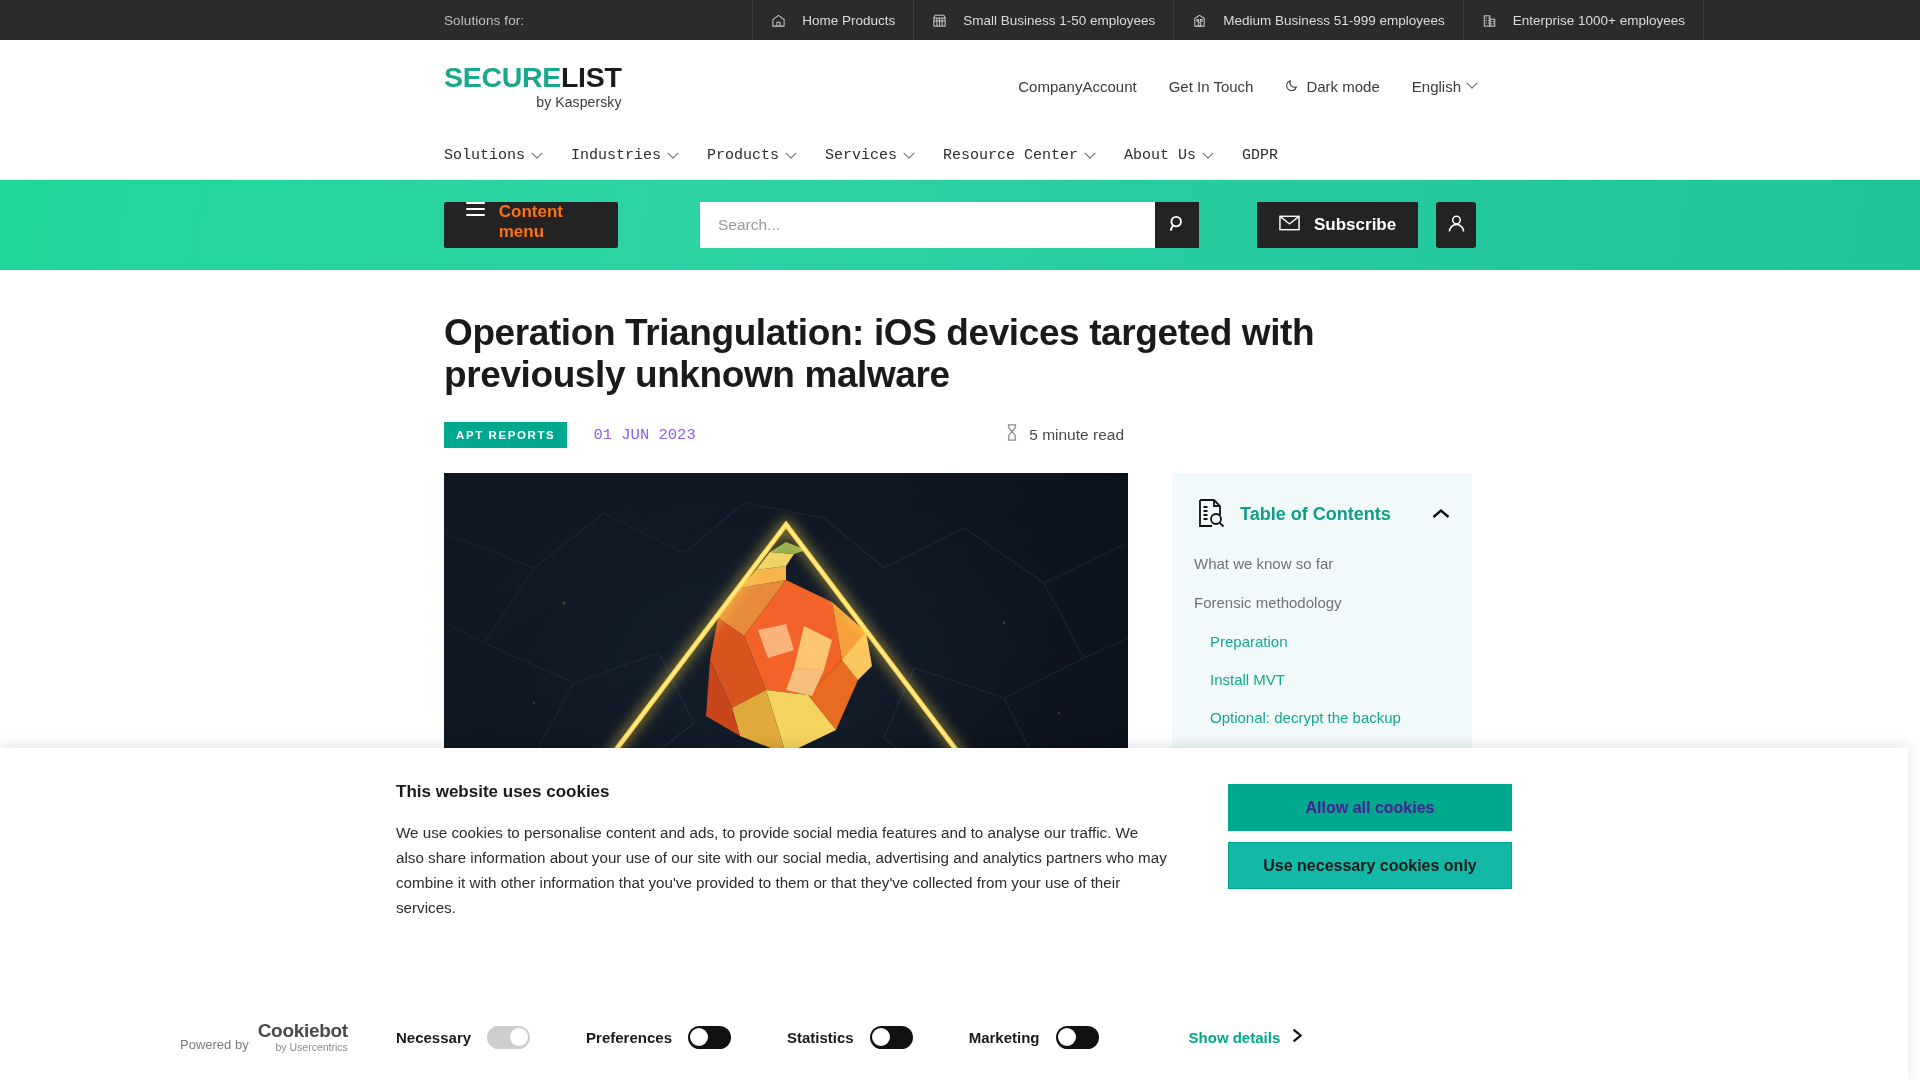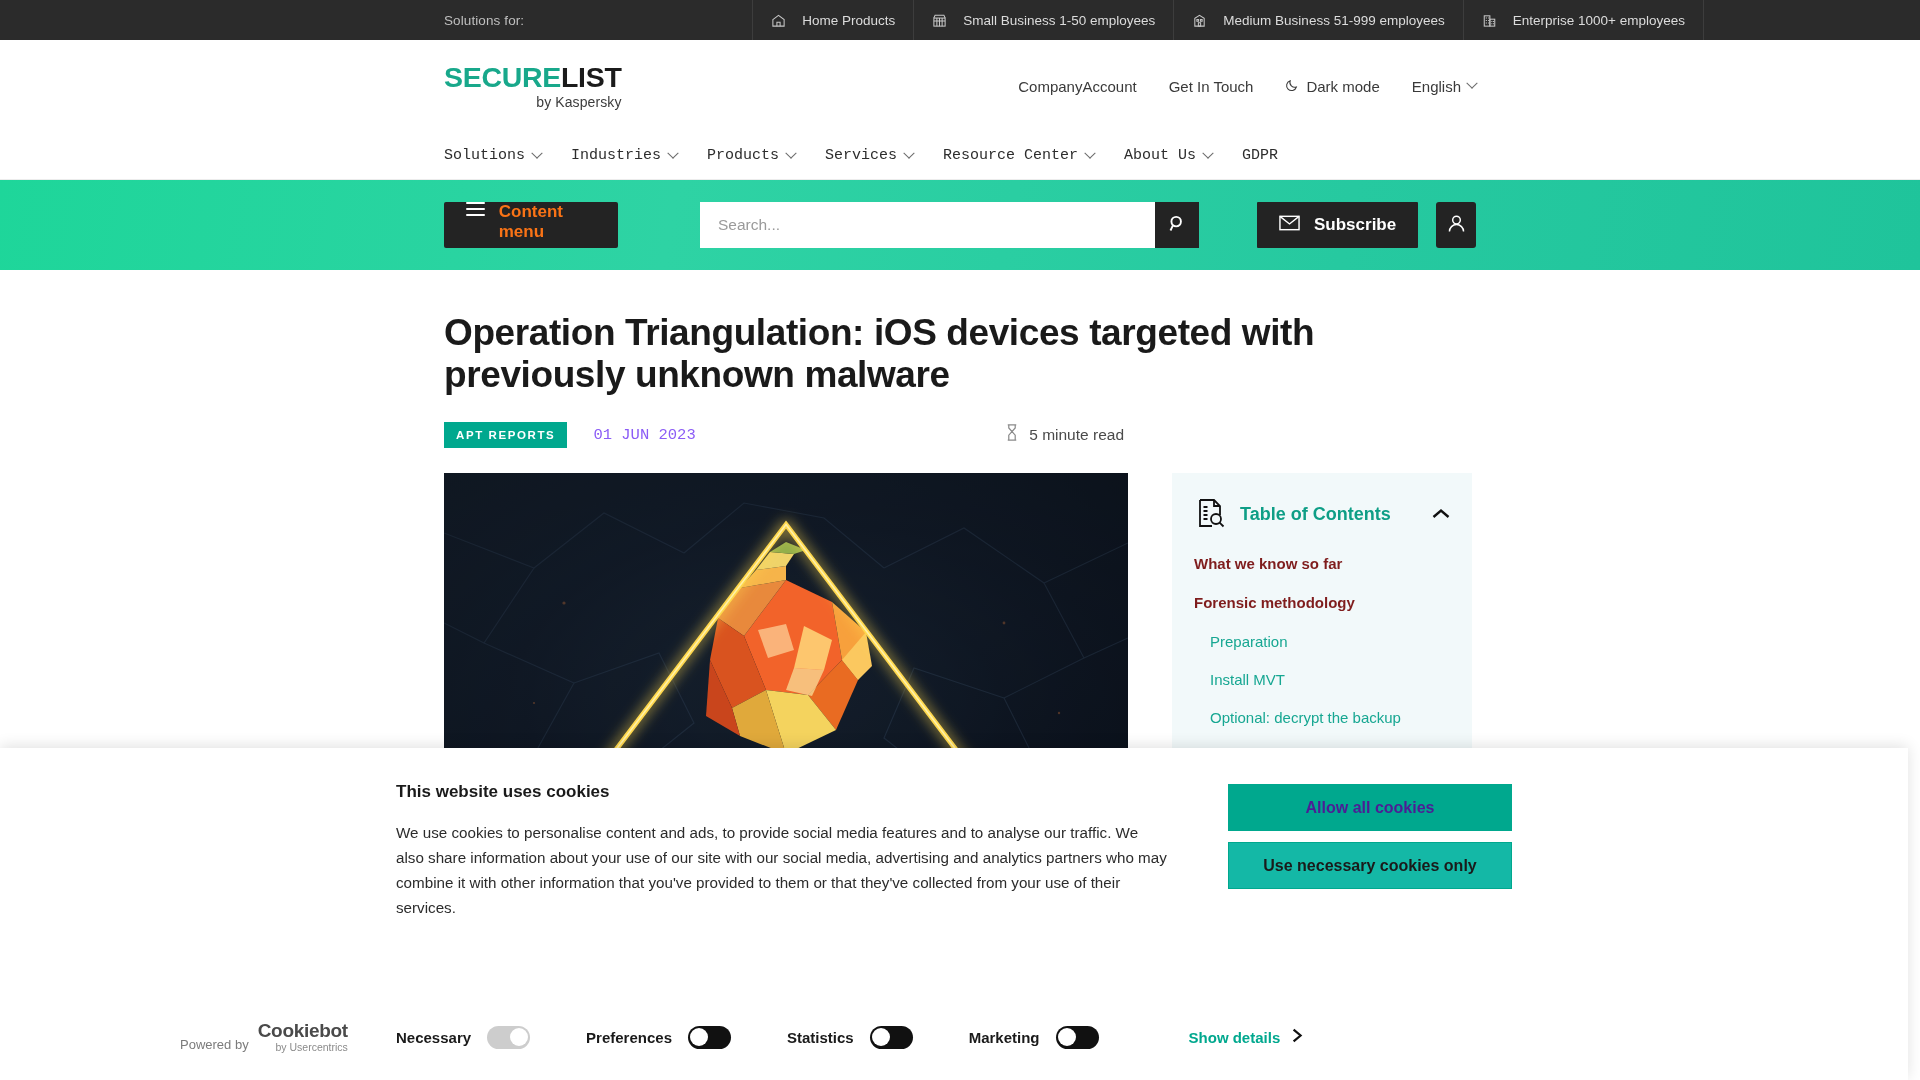--- a/index.html
+++ b/index.html
@@ -118,21 +118,21 @@
 
   .article-text { margin-top: 24px; font-size:16px; line-height:1.65; color:#2b2b2b; }
   .article-text p { margin-bottom: 14px; }
 
   
   .toc { width: 300px; background:#f2f9fa; padding: 24px 22px 20px 22px; align-self:flex-start;}
   .toc-head { display:flex; align-items:center; gap:14px; }
   .toc-title { color:#0e9e86; font-size:18px; font-weight:700; }
   .toc-chev { margin-left:auto; cursor:pointer; }
   .toc-list { margin-top: 22px; }
-  .toc-l1 { color:#7f1d1d; font-size:15px; font-weight:700; margin-bottom: 22px; cursor:pointer;}
+  .toc-l1 { color:#737373; font-size:15px; font-weight:400; margin-bottom: 22px; cursor:pointer;}
   .toc-l2 { color:#17a792; font-size:15px; margin-bottom: 21px; margin-left:16px; cursor:pointer;}
 
   
   .cookie {
     position:absolute; left:0; right:12px; bottom:0; height: 332px;
     background:#fff; box-shadow: 0 -2px 14px rgba(0,0,0,.12);
     padding: 34px 0 0 0;
   }
   .cookie-inner { padding: 0 396px 0 396px; display:flex; }
   .cookie-left { width: 1030px; }

